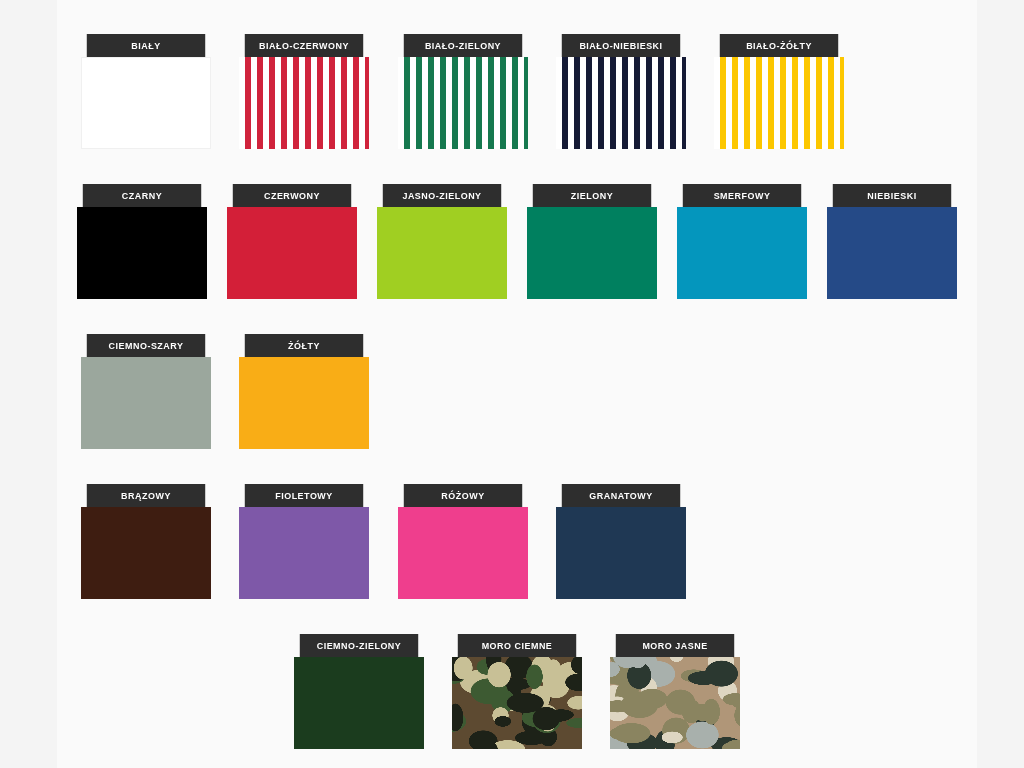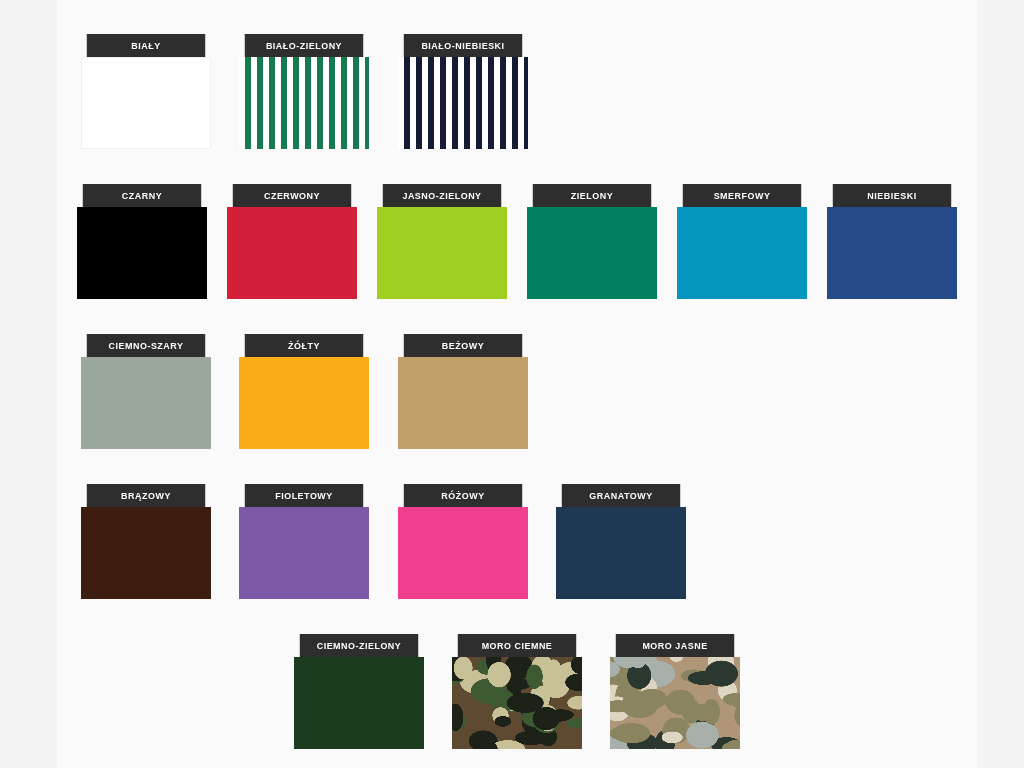--- a/index.html
+++ b/index.html
@@ -97,30 +97,42 @@
   <div id="swatch-grid">
       <div class="swatch-row">
         <div class="swatch-cell">
           <div class="swatch-tile">
             <div class="swatch-label">BIAŁY</div>
             <div class="swatch-color bordered" style="background-color: rgb(255, 255, 255);"></div>
           </div>
         </div>
         <div class="swatch-cell">
           <div class="swatch-tile">
+            <div class="swatch-label">BIAŁO-CZERWONY</div>
+            <div class="swatch-color" style="background: repeating-linear-gradient(90deg, rgb(255, 255, 255) 0px, rgb(255, 255, 255) 6px, rgb(208, 35, 60) 6px, rgb(208, 35, 60) 12px);"></div>
+          </div>
+        </div>
+        <div class="swatch-cell">
+          <div class="swatch-tile">
             <div class="swatch-label">BIAŁO-ZIELONY</div>
             <div class="swatch-color" style="background: repeating-linear-gradient(90deg, rgb(255, 255, 255) 0px, rgb(255, 255, 255) 6px, rgb(22, 121, 79) 6px, rgb(22, 121, 79) 12px);"></div>
           </div>
         </div>
         <div class="swatch-cell">
           <div class="swatch-tile">
             <div class="swatch-label">BIAŁO-NIEBIESKI</div>
             <div class="swatch-color" style="background: repeating-linear-gradient(90deg, rgb(255, 255, 255) 0px, rgb(255, 255, 255) 6px, rgb(21, 26, 53) 6px, rgb(21, 26, 53) 12px);"></div>
           </div>
         </div>
+        <div class="swatch-cell">
+          <div class="swatch-tile">
+            <div class="swatch-label">BIAŁO-ŻÓŁTY</div>
+            <div class="swatch-color" style="background: repeating-linear-gradient(90deg, rgb(255, 255, 255) 0px, rgb(255, 255, 255) 6px, rgb(252, 199, 0) 6px, rgb(252, 199, 0) 12px);"></div>
+          </div>
+        </div>
       </div>
       <div class="swatch-row">
         <div class="swatch-cell">
           <div class="swatch-tile">
             <div class="swatch-label">CZARNY</div>
             <div class="swatch-color" style="background-color: rgb(0, 0, 0);"></div>
           </div>
         </div>
         <div class="swatch-cell">
           <div class="swatch-tile">
@@ -157,26 +169,20 @@
         <div class="swatch-cell">
           <div class="swatch-tile">
             <div class="swatch-label">CIEMNO-SZARY</div>
             <div class="swatch-color" style="background-color: rgb(155, 167, 157);"></div>
           </div>
         </div>
         <div class="swatch-cell">
           <div class="swatch-tile">
             <div class="swatch-label">ŻÓŁTY</div>
             <div class="swatch-color" style="background-color: rgb(249, 173, 22);"></div>
-          </div>
-        </div>
-        <div class="swatch-cell">
-          <div class="swatch-tile">
-            <div class="swatch-label">BEŻOWY</div>
-            <div class="swatch-color" style="background-color: rgb(192, 160, 102);"></div>
           </div>
         </div>
       </div>
       <div class="swatch-row">
         <div class="swatch-cell">
           <div class="swatch-tile">
             <div class="swatch-label">BRĄZOWY</div>
             <div class="swatch-color" style="background-color: rgb(62, 29, 17);"></div>
           </div>
         </div>

